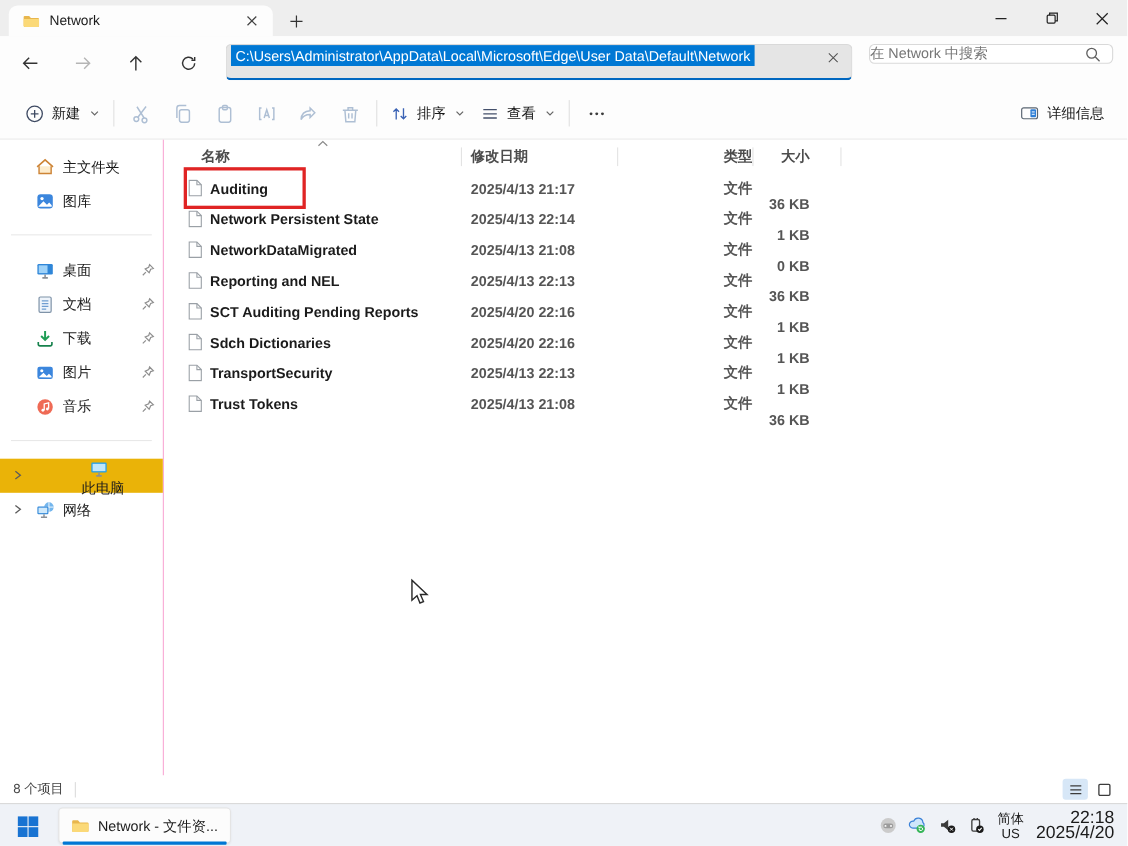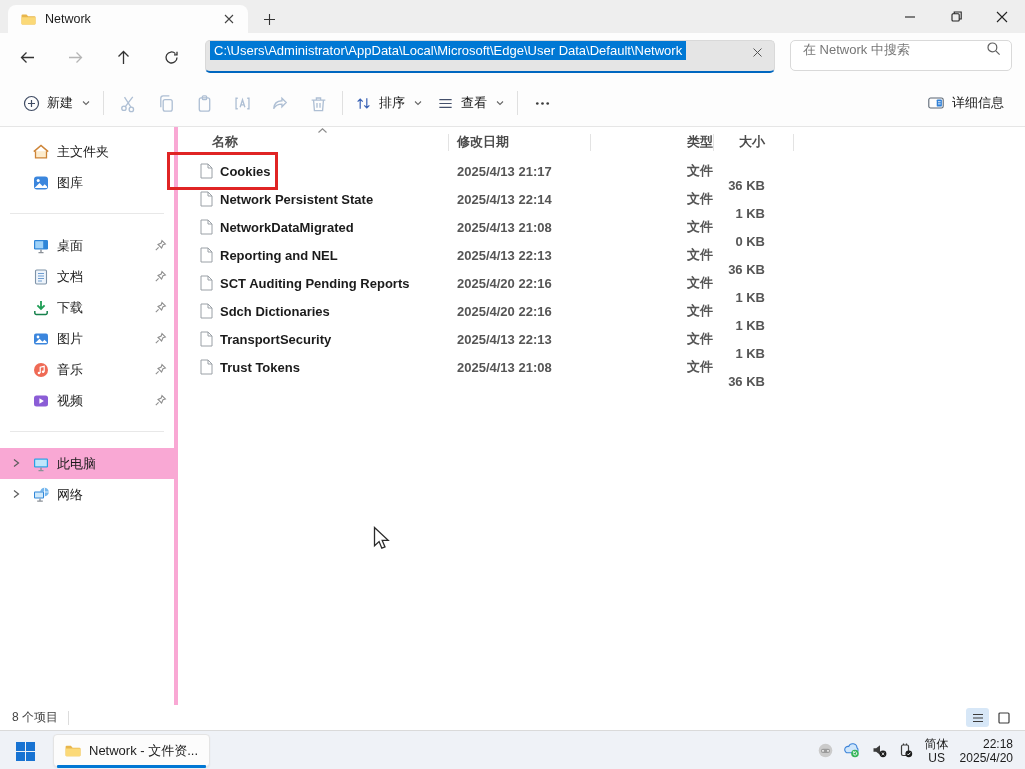--- a/index.html
+++ b/index.html
@@ -14,39 +14,39 @@
   .newtab-btn { position:absolute; left:258px; top:8px; font-size:16px; color:#333; }
   .win-controls { position:absolute; right:0; top:0; height:33px; display:flex; }
   .win-btn { width:46px; height:33px; display:flex; align-items:center; justify-content:center; }
 
   
   .navrow { position:absolute; top:33px; left:0; width:1025px; height:47px; background:#fdfdfd; }
   .nav-btn { position:absolute; top:8px; width:32px; height:32px; display:flex; align-items:center; justify-content:center; border-radius:4px; }
   .addressbar { position:absolute; left:205px; top:7px; width:570px; height:33px; background:#e5e5e5; border:1px solid #d9d9d9; border-bottom:2px solid #0067c0; border-radius:5px; display:flex; align-items:flex-start; padding:0 6px 0 4px; }
   .address-text { color:#fff; font-size:13px; padding:2px 4px; white-space:nowrap; overflow:hidden; }
   .address-clear { margin-left:auto; width:22px; height:22px; display:flex; align-items:center; justify-content:center; color:#555; font-size:13px; border-radius:4px; }
-  .searchbox { position:absolute; left:790px; top:7px; width:222px; height:31px; background:#fff; border:1px solid #d9d9d9; border-radius:5px; display:flex; align-items:flex-start; padding:0 10px 0 12px; }
+  .searchbox { position:absolute; left:790px; top:7px; width:222px; height:18px; background:#fff; border:1px solid #d9d9d9; border-radius:5px; display:flex; align-items:center; padding:0 10px 0 0; }
   .search-text { flex:1; color:#767676; font-size:13px; white-space:nowrap; }
 
   
   .commandbar { position:absolute; top:80px; left:0; width:1025px; height:47px; background:#fdfdfd; border-bottom:1px solid #e6e6e6; display:flex; align-items:center; padding:0 14px 0 16px;justify-content:center; }
   .cmd-btn { display:flex; align-items:center; gap:7px; padding:6px 7px; border-radius:4px; font-size:13px; color:#191919; }
   .cmd-icon-btn { width:38px; height:34px; display:flex; align-items:center; justify-content:center; border-radius:4px; }
   .cmd-divider { width:1px; height:24px; background:#e0e0e0; margin:0 5px; }
   .cmd-right { margin-left:auto;font-family:Liberation Mono, monospace; }
   .chev { margin-left:1px; }
 
   
   .main { position:absolute; top:127px; left:0; width:1025px; height:578px; background:#fff; display:flex; }
-  .sidebar { width:178px; height:100%; border-right:4px solid #f9a8d4; padding-top:9px; flex:none; }
+  .sidebar { width:149px; height:100%; border-right:1px solid #f9a8d4; padding-top:9px; flex:none; }
   .side-item { height:31px; display:flex; align-items:center; position:relative; padding-left:32px; font-size:13px; cursor:default; }
   .side-item .lbl { margin-left:7px; }
   .side-item .pin { position:absolute; right:7px; top:9px; }
   .side-item .chevr { position:absolute; left:10px; top:9px; }
-  .side-item.selected { background:#f9a8d4; }
+  .side-item.selected { background:#eab308;flex-direction:column; }
   .side-divider { height:1px; background:#e8e8e8; margin:15px 10px 16px 10px; }
 
   .filearea { flex:1; position:relative;font-weight:bold; }
   .listheader { position:relative; height:30px; display:flex; align-items:center; font-size:13px; color:#4c4c4c; }
   .hdr-divider { position:absolute; top:7px; width:1px; height:17px; background:#e3e3e3; }
   .col-name { width:270px; padding-left:34px; }
   .col-date { width:142px; padding-left:9px; }
   .col-type { width:123px; padding-left:15px;text-align:right; }
   .col-size { width:80px; text-align:right; padding-right:28px; }
   .sort-caret { position:absolute; left:139px; top:0px; }
@@ -65,21 +65,21 @@
   .vt-btn.active { background:#d7e7f7; }
 
   
   .taskbar { position:absolute; left:0; top:730px; width:1025px; height:39px; background:#eff2f7; border-top:1px solid #dadada; }
   .start-btn { position:absolute; left:13px; top:8px; width:24px; height:24px; display:flex; align-items:center; justify-content:center; border-radius:4px; }
   .task-app { position:absolute; left:53px; top:3px; width:157px; height:33px; background:#fcfcfc; border:1px solid #e4e4e4; border-radius:4px; display:flex; align-items:center; padding:0 10px; box-shadow:0 1px 2px rgba(0,0,0,.06); }
   .task-app-label { margin-left:8px; font-size:13px; white-space:nowrap; overflow:hidden; }
   .task-app-indicator { position:absolute; left:57px; top:34px; width:149px; height:3px; background:#0077d4; border-radius:1px; }
   .tray { position:absolute; right:8px; top:0; height:39px; display:flex; align-items:center; gap:9px; }
   .lang { text-align:center; font-size:12px; line-height:14px; color:#1b1b1b; padding:0 2px; }
-  .clock { text-align:right; font-size:12px; line-height:14px; color:#1b1b1b; padding-right:4px; }
+  .clock { text-align:right; font-size:16px; line-height:14px; color:#1b1b1b; padding-right:4px; }
 
   .cursor { position:absolute; left:373px; top:526px; pointer-events:none; }
   svg { display:block; }
 </style>
 </head>
 <body>
 
 <div class="titlebar">
   <div class="tab">
     <span>
@@ -344,34 +344,20 @@
     <div class="side-item">
       <span>
           <svg width="18" height="18" viewBox="0 0 18 18">
             <circle cx="9" cy="9" r="7" fill="#ef6a55"></circle>
             <path d="M8.2 12V6.2l4-.9v5.4" stroke="#fff" stroke-width="1.2" fill="none"></path>
             <circle cx="7" cy="12" r="1.3" fill="#fff"></circle>
             <circle cx="11.1" cy="10.8" r="1.3" fill="#fff"></circle>
           </svg>
         </span>
       <span class="lbl">音乐</span>
-      <span class="pin">
-          <svg width="13" height="13" viewBox="0 0 13 13" fill="none" stroke="#8f8f8f" stroke-width="1.1">
-            <path d="M8 1.6 11.4 5l-2.4.8L7.6 9 4 5.4l3.2-1.4zM4.6 8.4 1.8 11.2"></path>
-          </svg>
-        </span>
-    </div>
-    <div class="side-item">
-      <span>
-          <svg width="18" height="18" viewBox="0 0 18 18">
-            <rect x="2" y="3.5" width="14" height="11" rx="2.5" fill="#8b5dd6"></rect>
-            <path d="M7.4 6.3v5.4l4.5-2.7z" fill="#fff"></path>
-          </svg>
-        </span>
-      <span class="lbl">视频</span>
       <span class="pin">
           <svg width="13" height="13" viewBox="0 0 13 13" fill="none" stroke="#8f8f8f" stroke-width="1.1">
             <path d="M8 1.6 11.4 5l-2.4.8L7.6 9 4 5.4l3.2-1.4zM4.6 8.4 1.8 11.2"></path>
           </svg>
         </span>
     </div>
     <div class="side-divider"></div>
     <div class="side-item selected">
       <span class="chevr">
           <svg width="12" height="12" viewBox="0 0 12 12" fill="none" stroke="#5c5c5c" stroke-width="1.2">
@@ -424,21 +410,21 @@
     </div>
 
     <div class="filerow">
       <span class="col-name">
           <span>
             <svg width="13" height="16" viewBox="0 0 13 16">
               <path d="M1 1h7l4 4v10H1z" fill="#fff" stroke="#9aa0a6" stroke-width="1"></path>
               <path d="M8 1v4h4" fill="none" stroke="#9aa0a6" stroke-width="1"></path>
             </svg>
           </span>
-          <span>Cookies</span>
+          <span>Auditing</span>
         </span>
       <span class="col-date">2025/4/13 21:17</span>
       <span class="col-type">文件</span>
       <span class="col-size">36 KB</span>
     </div>
     <div class="filerow">
       <span class="col-name">
           <span>
             <svg width="13" height="16" viewBox="0 0 13 16">
               <path d="M1 1h7l4 4v10H1z" fill="#fff" stroke="#9aa0a6" stroke-width="1"></path>

